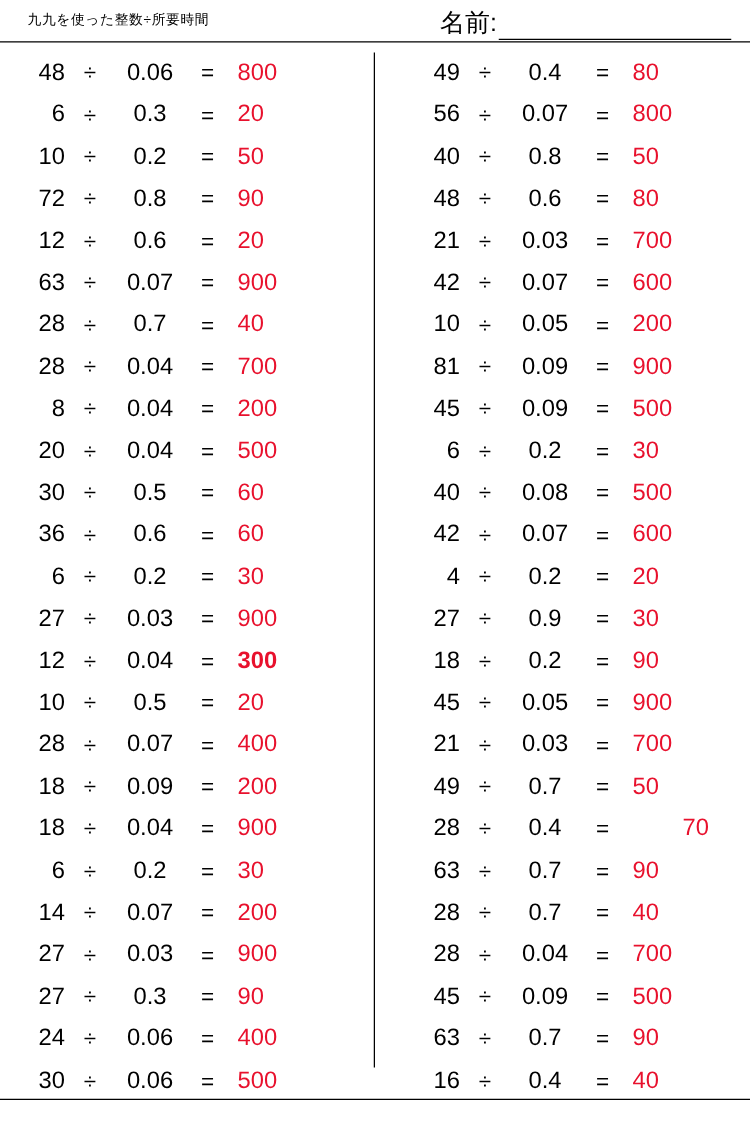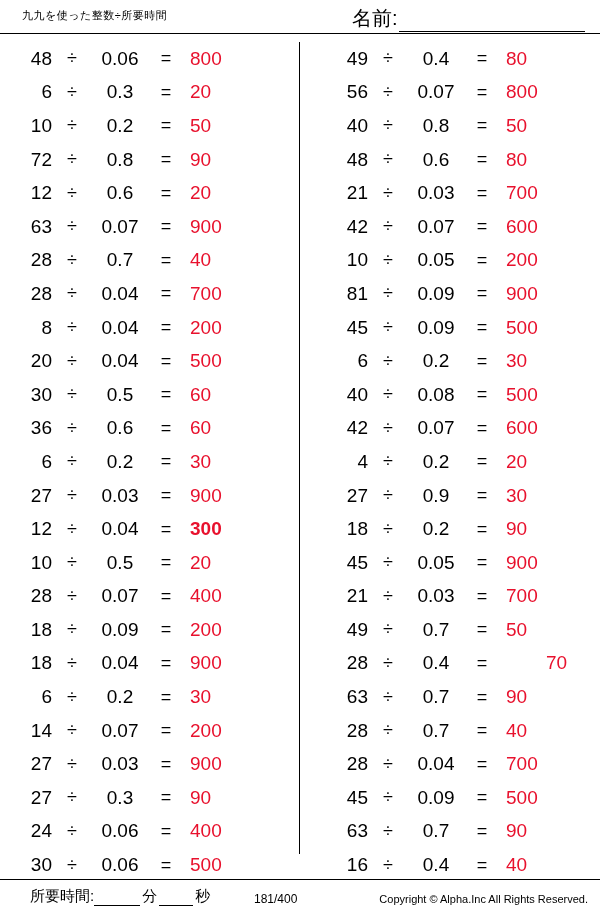--- a/index.html
+++ b/index.html
@@ -550,25 +550,14 @@
           <span class="cell-a">16</span>
           <span class="cell-op">÷</span>
           <span class="cell-b">0.4</span>
           <span class="cell-eq">=</span>
           <span class="cell-ans" style="color: rgb(232, 17, 45);">40</span>
         </div>
       </div>
   </div>
 
   <div class="footer-rule"></div>
-  <div class="footer">
-    <div class="time-block">
-      <span class="time-label">所要時間:</span>
-      <span class="time-line"></span>
-      <span class="time-unit">分</span>
-      <span class="time-line2"></span>
-      <span class="time-unit">秒</span>
-    </div>
-    <div class="page-no">181/400</div>
-    <div class="copyright">Copyright © Alpha.Inc All Rights Reserved.</div>
-  </div>
 
 </div>
 
 </body></html>

